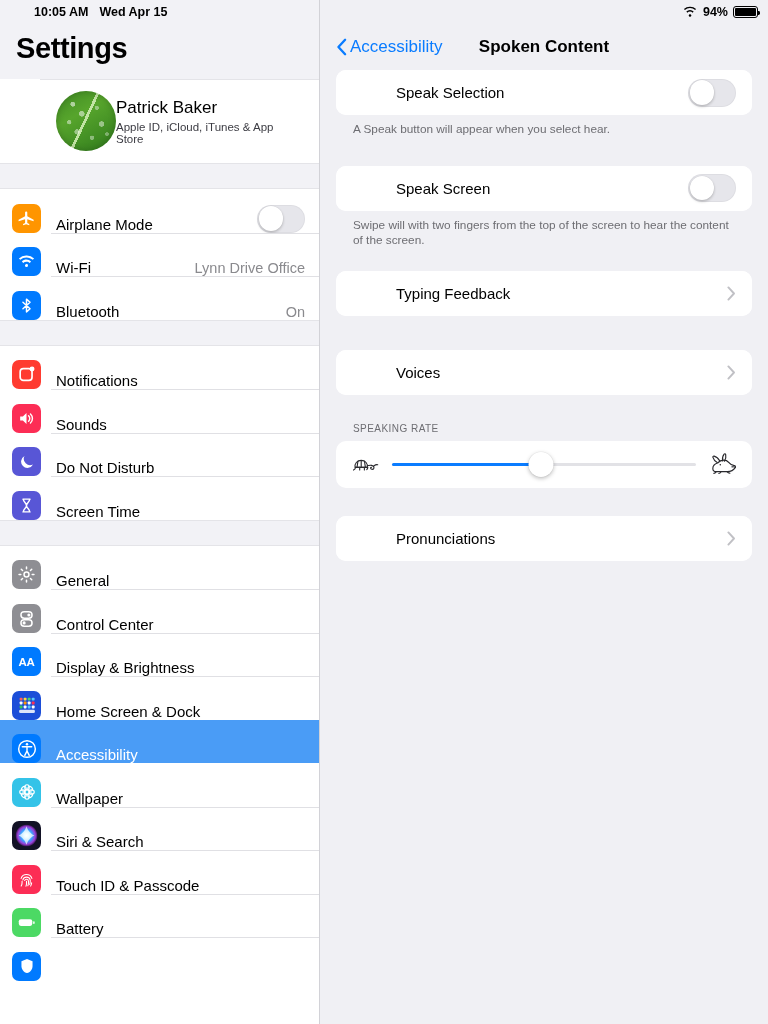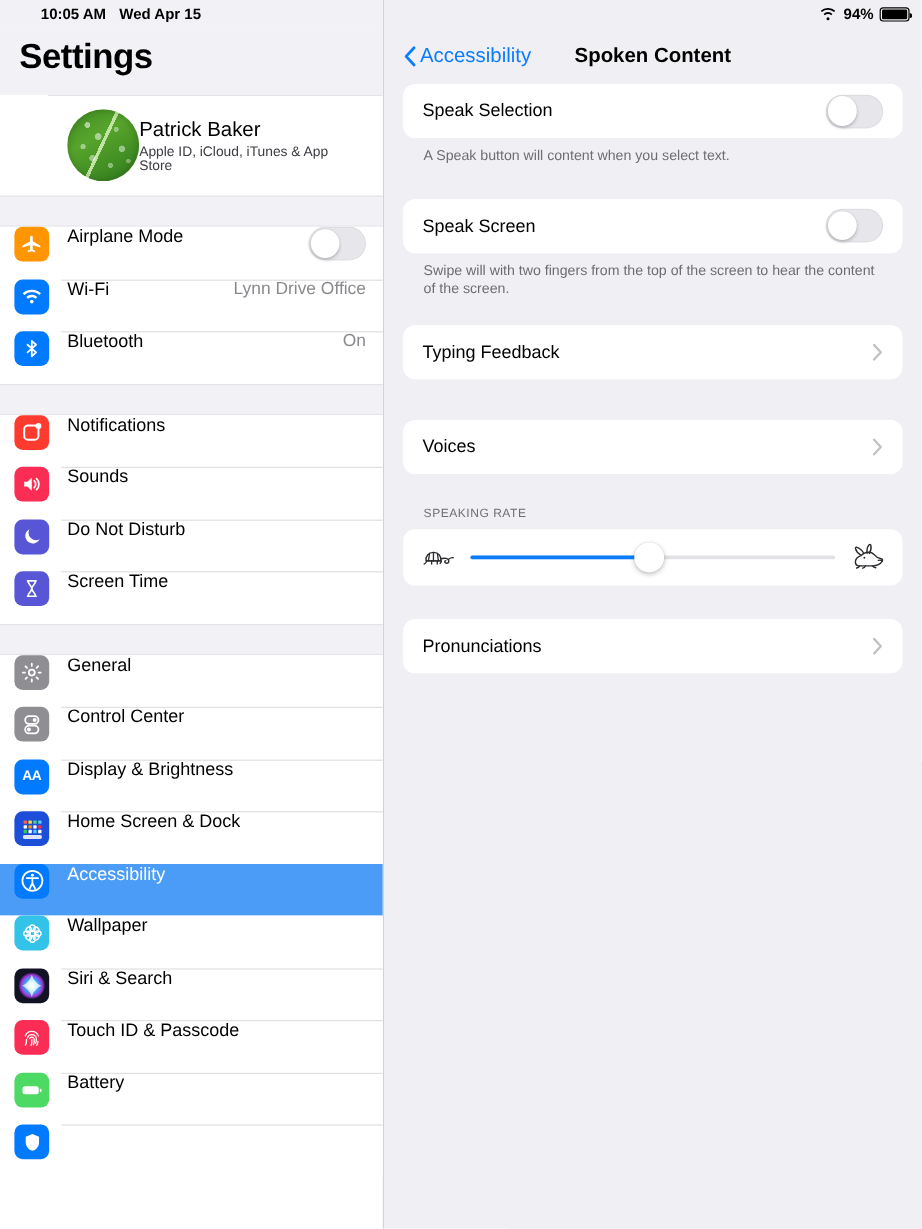--- a/index.html
+++ b/index.html
@@ -62,21 +62,21 @@
       linear-gradient(150deg, #3f8a23 0%, #57a52c 38%, #2f7a1c 100%);
     box-shadow:inset 0 0 7px rgba(0,0,0,.22);
   }
   .profile-texts{ display:flex; flex-direction:column; gap:3px; }
   .profile-name{ font-size:17px; color:#000; }
   .profile-sub{ font-size:11.5px; color:#3c3c43; }
 
   .group-gap{ height:26px; background:#f2f2f6; border-top:1px solid #e4e4e8; border-bottom:1px solid #e4e4e8; }
   .list-group{ background:#fff; }
   .srow{
-    display:flex; align-items:flex-start; gap:15px;
+    display:flex; align-items:flex-end; gap:15px;
     height:43.5px; padding-left:12px; padding-right:14px;
     position:relative; background:#fff;
   }
   .srow + .srow:before{
     content:""; position:absolute; left:51px; right:0; top:0; height:1px; background:#e0e0e4;
   }
   .srow.selected{ background:#4a9cf6; }
   .srow.selected:before{ background:transparent; }
   .srow.selected + .srow:before{ background:transparent; }
   .srow-label{ font-size:15px; color:#000; flex:1; }
@@ -120,21 +120,21 @@
     display:flex; align-items:center; justify-content:center;
     font-size:17px; font-weight:bold; color:#000; pointer-events:none;
   }
 
   .content{ padding:0 16px; }
   .card{ background:#fff; border-radius:10px; overflow:hidden; }
   .crow{
     height:45px; display:flex; align-items:center;
     padding:0 16px; background:#fff; position:relative;
   }
-  .crow-label{ font-size:15px; color:#000; flex:1; }
+  .crow-label{ font-size:15px; color:#000; flex:1;margin-left:44px; }
   .chev-right{ width:9px; height:15px; opacity:.85; }
   .footnote{
     font-size:11.8px; color:#6d6d72; line-height:1.32;
     padding:7px 17px 0 17px;
   }
   .sec-header{
     font-size:10px; color:#6d6d72; letter-spacing:.45px;
     padding:0 17px 7px 17px; text-transform:uppercase;
   }
   .spacer-22{ height:22px; }
@@ -396,21 +396,21 @@
     <div class="content">
 
       <div class="card">
         <div class="crow">
           <div class="crow-label">Speak Selection</div>
           <div class="toggle">
               <div class="knob"></div>
             </div>
         </div>
       </div>
-      <div class="footnote">A Speak button will content when you select text.</div>
+      <div class="footnote">A Speak button will appear when you select hear.</div>
 
       <div class="spacer-28"></div>
 
       <div class="card">
         <div class="crow">
           <div class="crow-label">Speak Screen</div>
           <div class="toggle">
               <div class="knob"></div>
             </div>
         </div>

